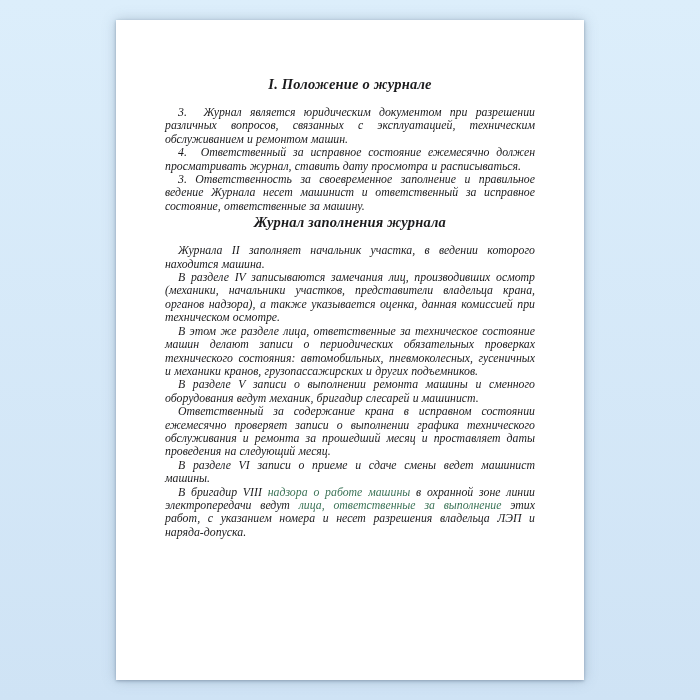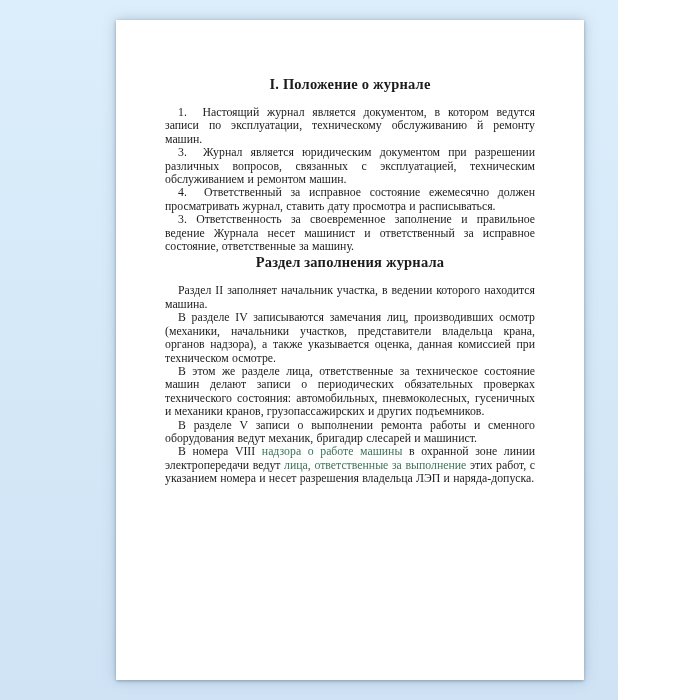--- a/index.html
+++ b/index.html
@@ -12,23 +12,24 @@
   * { box-sizing: border-box; }
   html, body { margin: 0; padding: 0; }
   body {
     width: 700px;
     height: 700px;
     overflow: hidden;
     font-family: "Liberation Serif", "DejaVu Serif", serif;
   }
   .stage {
     position: relative;
-    width: 618px;
+    width: 700px;
     height: 700px;
     background: linear-gradient(180deg, var(--background-top) 0%, var(--background-bottom) 100%);
+    font-style: italic;
   }
   .paper {
     position: absolute;
     left: 116px;
     top: 20px;
     width: 468px;
     height: 660px;
     background: var(--paper);
     box-shadow: 0 1px 3px rgba(96,118,140,0.55), 0 0 12px rgba(96,118,140,0.35);
     padding: 56px 49px 0 49px;
@@ -60,27 +61,28 @@
   }
   .tint-green { color: var(--tint-green); }
 </style>
 </head>
 <body>
 
 <div class="stage">
   <div class="paper">
     <h1 class="doc-title">I. Положение о журнале</h1>
     <div class="doc-body" id="section1-items">
-        <p><span>1.&nbsp; Настоящий журнал является документом, в котором ведутся записи по эксплуатации, техническому обслуживанию й ремонту машин.</span></p>
         <p><span>3.&nbsp; Журнал является юридическим документом при разрешении различных вопросов, связанных с эксплуатацией, техническим обслуживанием и ремонтом машин.</span></p>
         <p><span>4.&nbsp; Ответственный за исправное состояние ежемесячно должен просматривать журнал, ставить дату просмотра и расписываться.</span></p>
         <p><span>3. Ответственность за своевременное заполнение и правильное ведение Журнала несет машинист и ответственный за исправное состояние, ответственные за машину.</span></p>
       </div>
-    <h2 class="doc-subtitle">Раздел заполнения журнала</h2>
+    <h2 class="doc-subtitle">Журнал заполнения журнала</h2>
     <div class="doc-body" id="section2-paragraphs">
-        <p><span>Раздел II заполняет начальник участка, в ведении которого находится машина.</span></p>
+        <p><span>Журнала II заполняет начальник участка, в ведении которого находится машина.</span></p>
         <p><span>В разделе IV записываются замечания лиц, производивших осмотр (механики, начальники участков, представители владельца крана, органов надзора), а также указывается оценка, данная комиссией при техническом осмотре.</span></p>
         <p><span>В этом же разделе лица, ответственные за техническое состояние машин делают записи о периодических обязательных проверках технического состояния: автомобильных, пневмоколесных, гусеничных и механики кранов, грузопассажирских и других подъемников.</span></p>
-        <p><span>В разделе V записи о выполнении ремонта работы и сменного оборудования ведут механик, бригадир слесарей и машинист.</span></p>
-        <p><span>В номера VIII </span><span class="tint-green">надзора о работе машины</span><span> в охранной зоне линии электропередачи ведут </span><span class="tint-green">лица, ответственные за выполнение</span><span> этих работ, с указанием номера и несет разрешения владельца ЛЭП и наряда-допуска.</span></p>
+        <p><span>В разделе V записи о выполнении ремонта машины и сменного оборудования ведут механик, бригадир слесарей и машинист.</span></p>
+        <p><span>Ответственный за содержание крана в исправном состоянии ежемесячно проверяет записи о выполнении графика технического обслуживания и ремонта за прошедший месяц и проставляет даты проведения на следующий месяц.</span></p>
+        <p><span>В разделе VI записи о приеме и сдаче смены ведет машинист машины.</span></p>
+        <p><span>В бригадир VIII </span><span class="tint-green">надзора о работе машины</span><span> в охранной зоне линии электропередачи ведут </span><span class="tint-green">лица, ответственные за выполнение</span><span> этих работ, с указанием номера и несет разрешения владельца ЛЭП и наряда-допуска.</span></p>
       </div>
   </div>
 </div>
 
 </body></html>

